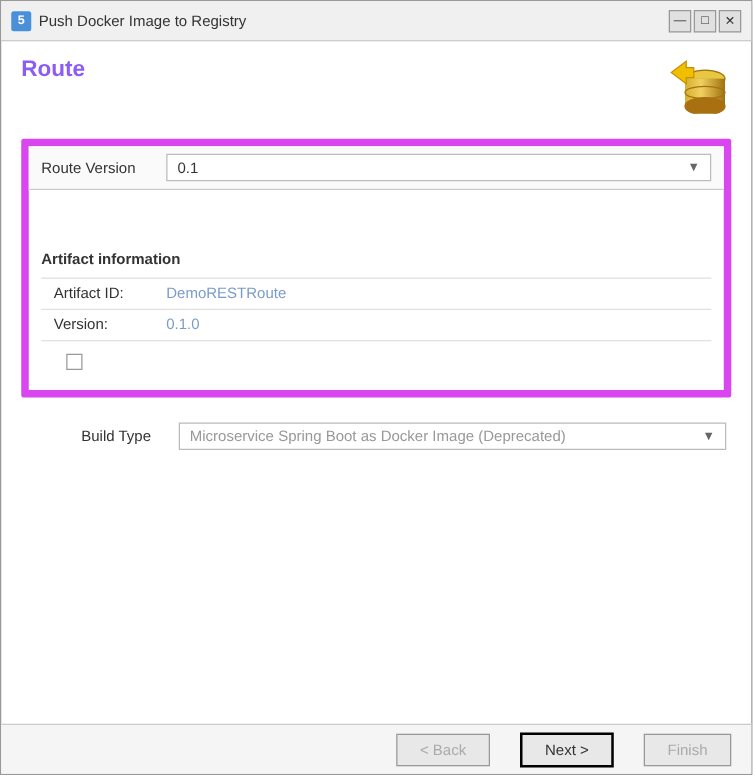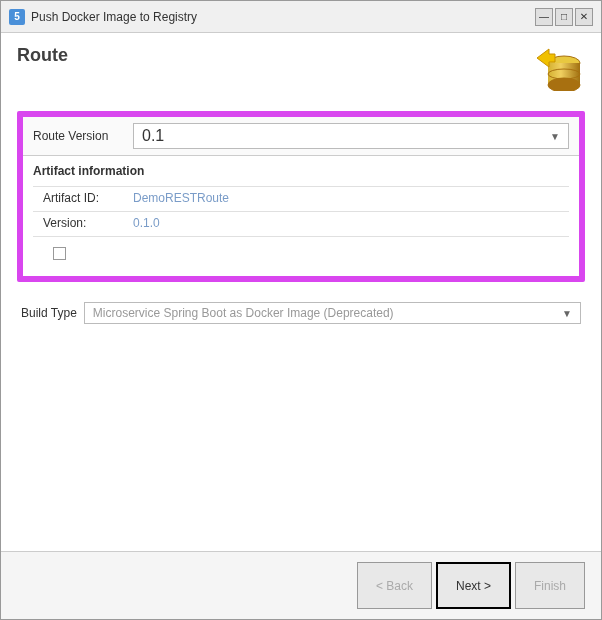--- a/index.html
+++ b/index.html
@@ -94,21 +94,21 @@
     .page-header {
       display: flex;
       justify-content: space-between;
       align-items: flex-start;
       margin-bottom: 14px;
     }
 
     .page-title {
       font-size: 18px;
       font-weight: bold;
-      color: #404040;
+      color: #8b5cf6;
     }
 
     .header-icon {
       width: 52px;
       height: 52px;
       position: relative;
       flex-shrink: 0;
     }
 
     .form-section {
@@ -137,31 +137,32 @@
       display: flex;
       align-items: center;
       justify-content: space-between;
       background: white;
       border: 1px solid #bbb;
       padding: 3px 8px;
       cursor: pointer;
     }
 
     .route-version-value {
-      font-size: 16px;
+      font-size: 12px;
       color: #333;
     }
 
     .dropdown-arrow {
       font-size: 10px;
       color: #666;
     }
 
     .artifact-section {
       padding: 8px 10px 10px 10px;
+      margin-top: 40px;
     }
 
     .artifact-title {
       font-size: 12px;
       font-weight: bold;
       color: #333;
       margin-bottom: 8px;
     }
 
     .artifact-row {
@@ -210,21 +211,22 @@
 
     .snapshot-label {
       font-size: 12px;
       color: #333;
     }
 
     .build-type-row {
       display: flex;
       align-items: center;
       padding: 8px 4px;
-      gap: 7px;
+      gap: 22px;
+      margin-left: 44px;
     }
 
     .build-type-label {
       font-size: 12px;
       color: #333;
       flex-shrink: 0;
     }
 
     .build-type-select {
       display: flex;
@@ -244,24 +246,25 @@
 
     .spacer {
       flex: 1;
     }
 
     .button-bar {
       border-top: 1px solid #ccc;
       padding: 10px 16px;
       display: flex;
       justify-content: flex-end;
-      gap: 4px;
+      gap: 24px;
       background: #f5f5f5;
       flex-shrink: 0;
-      height: 68px;
+      height: 40px;
+      align-items: center;
     }
 
     .btn {
       padding: 5px 18px;
       font-size: 12px;
       border: 1px solid #999;
       background: #e8e8e8;
       cursor: pointer;
       color: #333;
       min-width: 70px;

